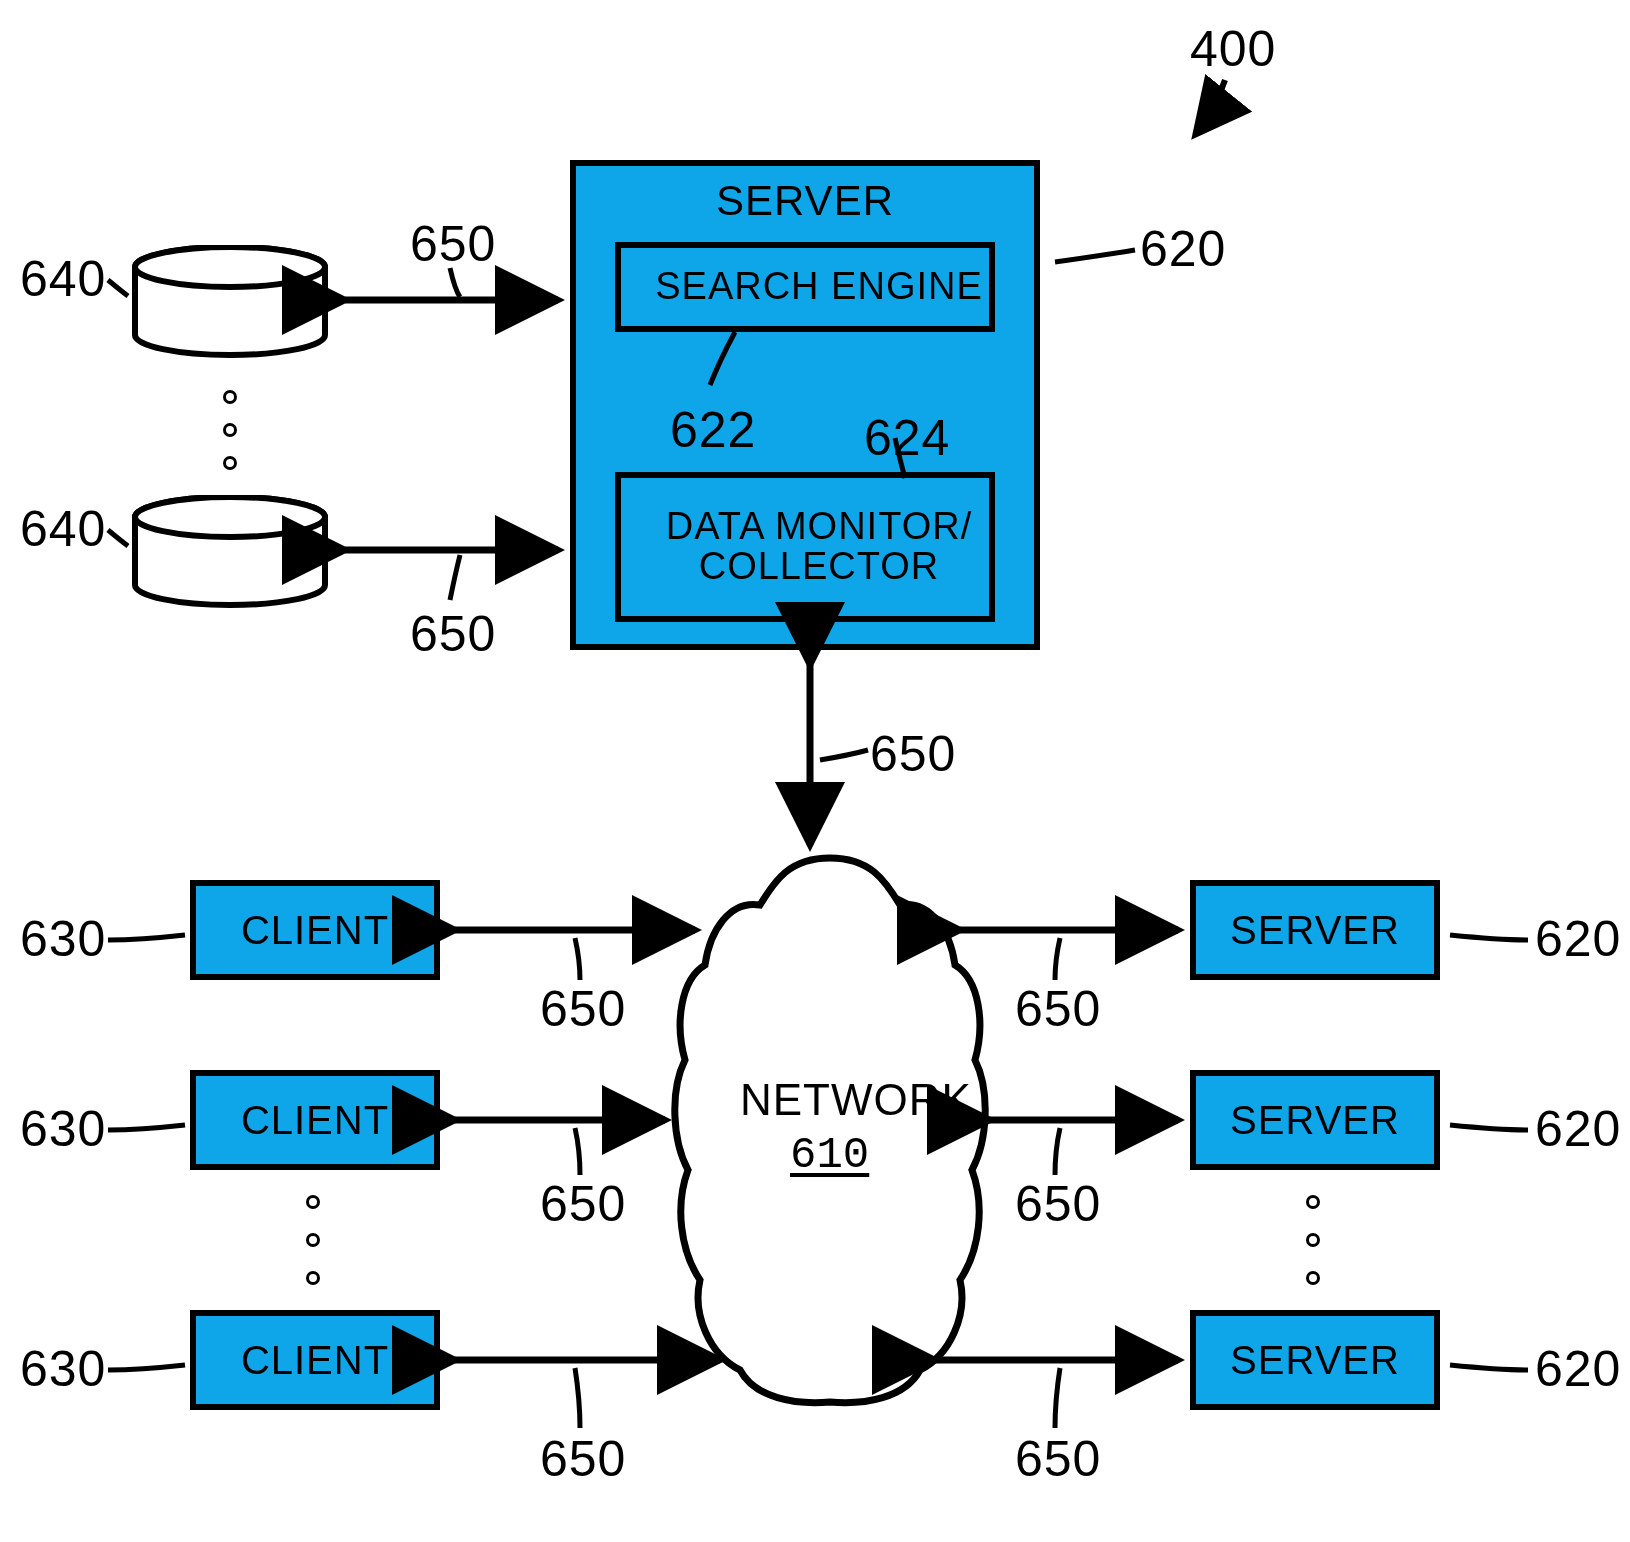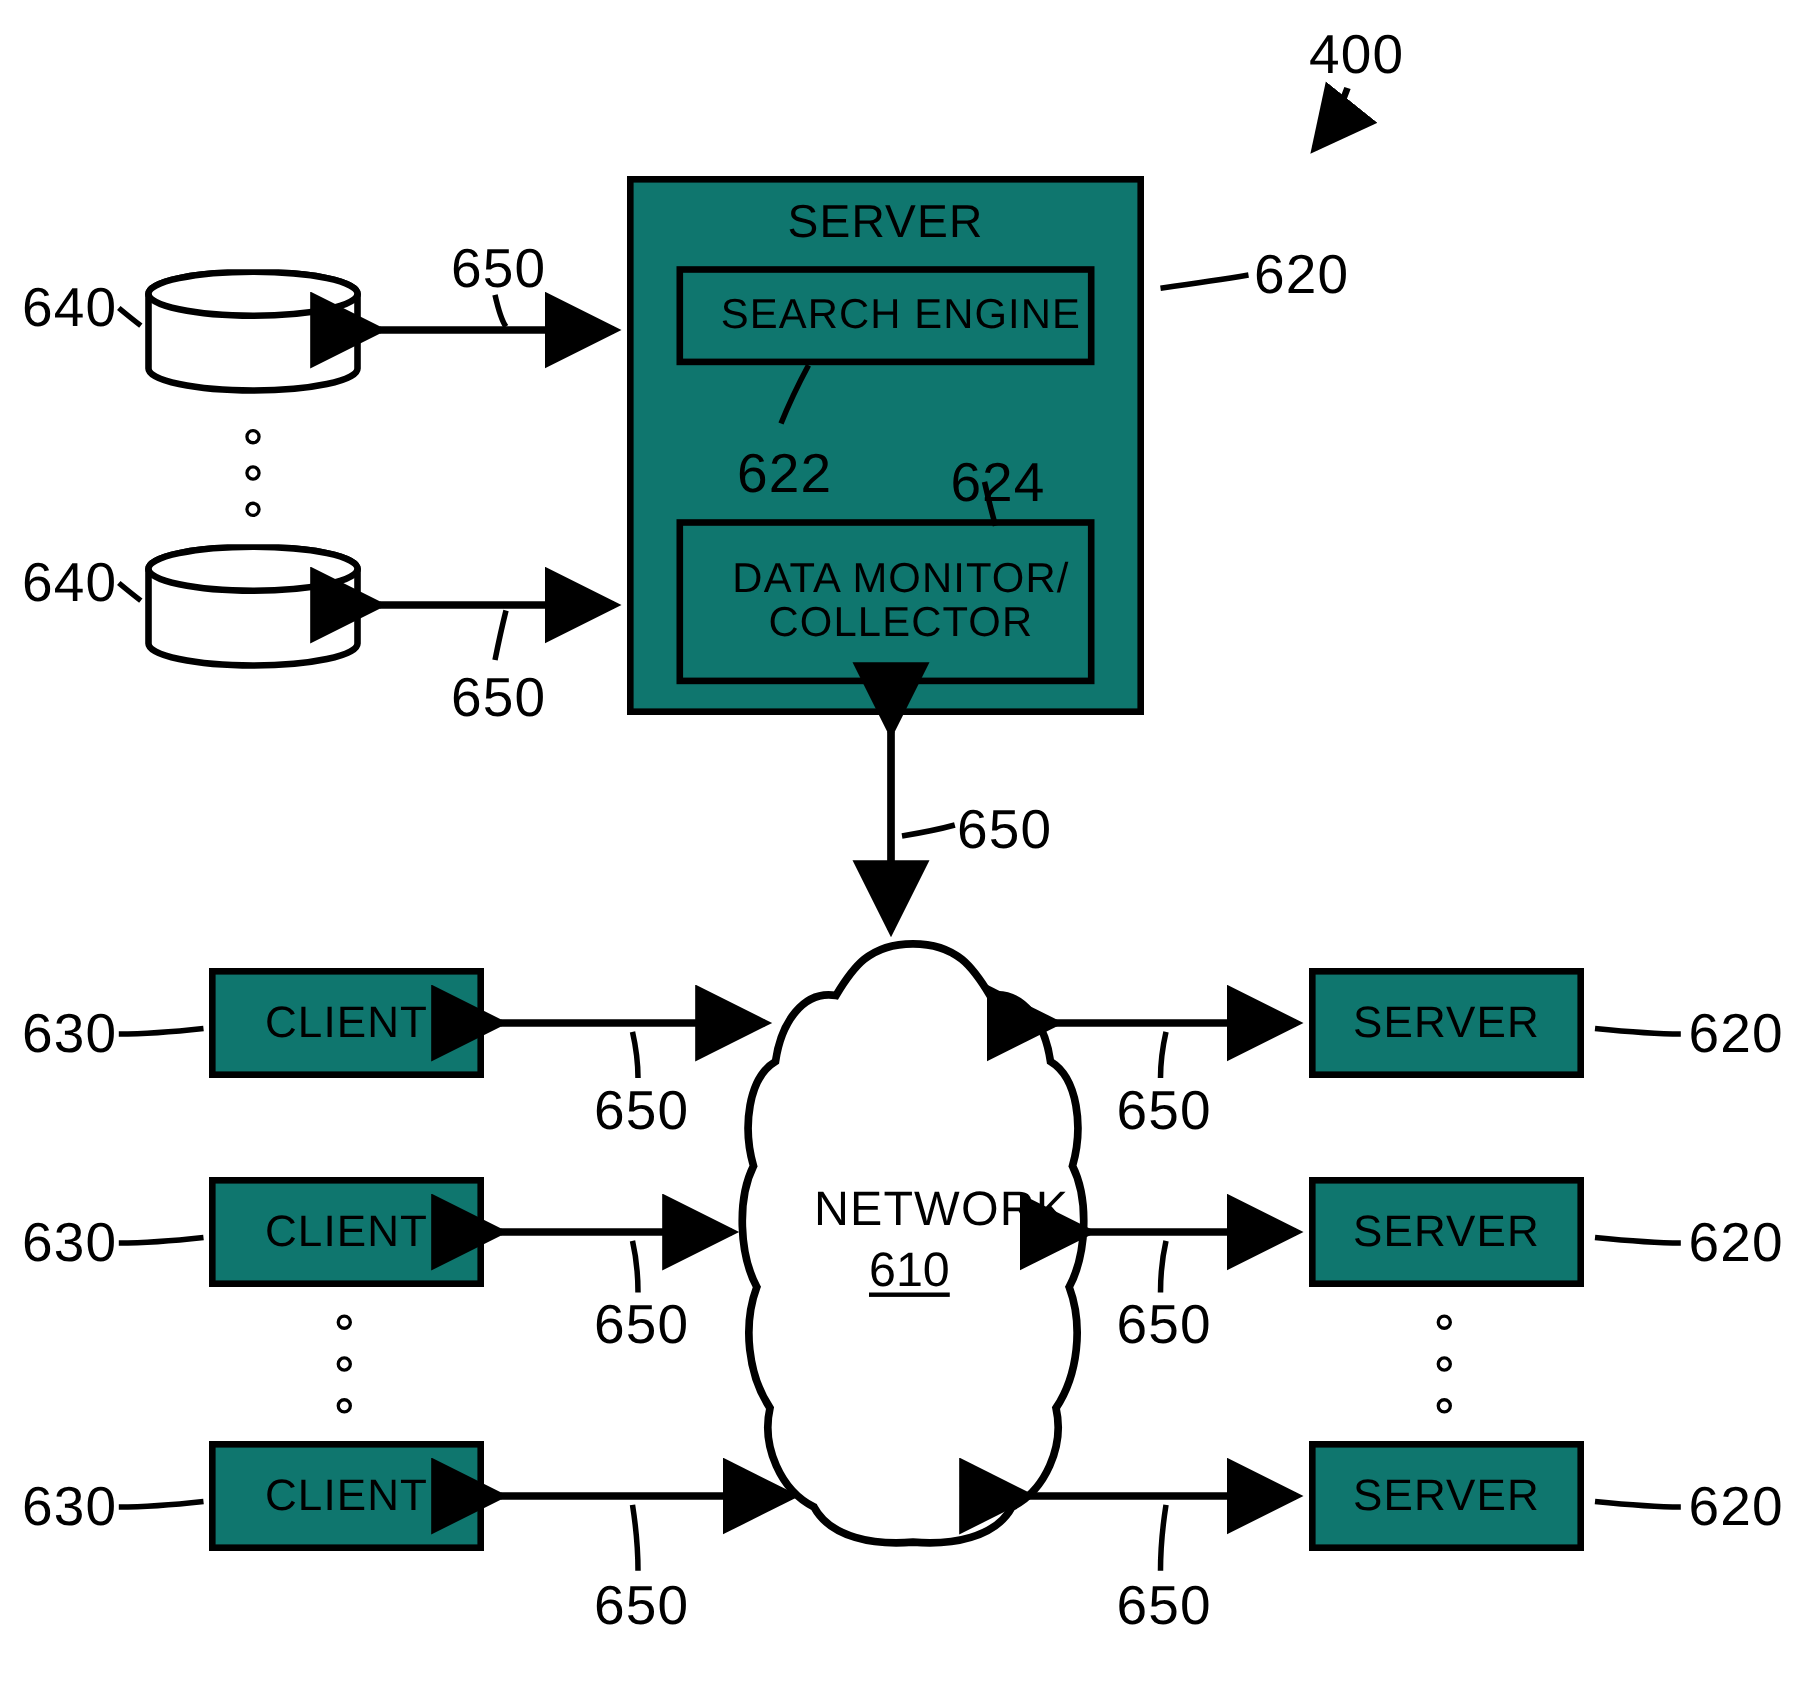--- a/index.html
+++ b/index.html
@@ -12,21 +12,21 @@
     }
     .canvas {
       position: absolute;
       top: 0; left: 0;
       width: 1630px;
       height: 1542px;
     }
     .box {
       position: absolute;
       border: 6px solid #000;
-      background: #0f766e;
+      background: #0ea5e9;
       display: flex;
       align-items: center;
       justify-content: center;
       font-size: 40px;
       font-weight: 400;
       letter-spacing: 1px;
       text-align: center;
       line-height: 1.1;
     }
     .ref-label {
@@ -99,20 +99,21 @@
       font-size: 44px;
       letter-spacing: 1px;
     }
     .network-num {
       position: absolute;
       left: 790px;
       top: 1130px;
       font-size: 44px;
       text-decoration: underline;
       text-underline-offset: 6px;
+      font-family: Liberation Mono, monospace;
     }
     svg { position: absolute; top: 0; left: 0; pointer-events: none; }
   </style>
 </head>
 <body>
 
 <div class="canvas">
 
   <div class="ref-label" style="left:1190px; top:20px;">400</div>
 

